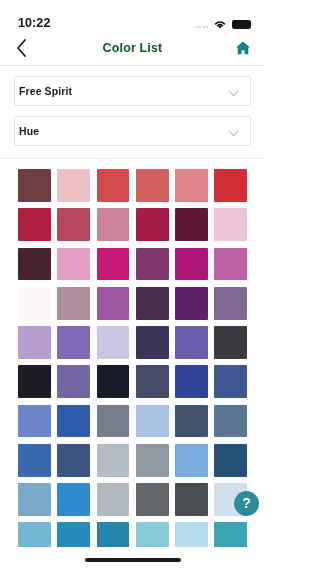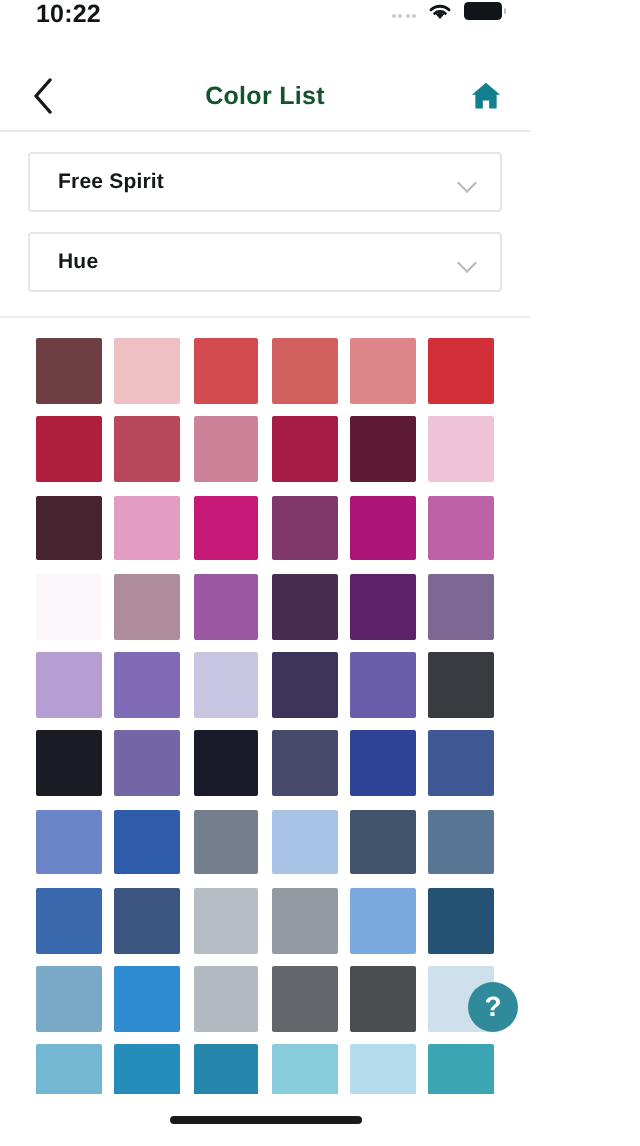--- a/index.html
+++ b/index.html
@@ -16,21 +16,21 @@
     width:265px; height:573px;
     background:#ffffff;
     display:flex; flex-direction:column;
   }
 
   
   .statusbar {
     height:30px;
     flex:0 0 30px;
     display:flex;
-    align-items:flex-start;
+    align-items:flex-end;
     justify-content:space-between;
     padding:0 14px 0 18px;
     background:#ffffff;
   }
   .status-time {
     font-size:12.5px;
     font-weight:bold;
     color:#111418;
     letter-spacing:0.1px;
   }
@@ -97,21 +97,21 @@
     border-bottom:1px solid #eceded;
   }
   .select-box {
     height:30px;
     border:1px solid #e4e5e7;
     border-radius:2px;
     background:#ffffff;
     display:flex;
     align-items:center;
     justify-content:space-between;
-    padding:0 12px 0 14px;
+    padding:0 12px 0 4px;
     margin-bottom:10px;
     cursor:pointer;
   }
   .select-box:last-child { margin-bottom:0; }
   .select-label {
     font-size:10.5px;
     font-weight:bold;
     color:#14181d;
     letter-spacing:0.1px;
   }

